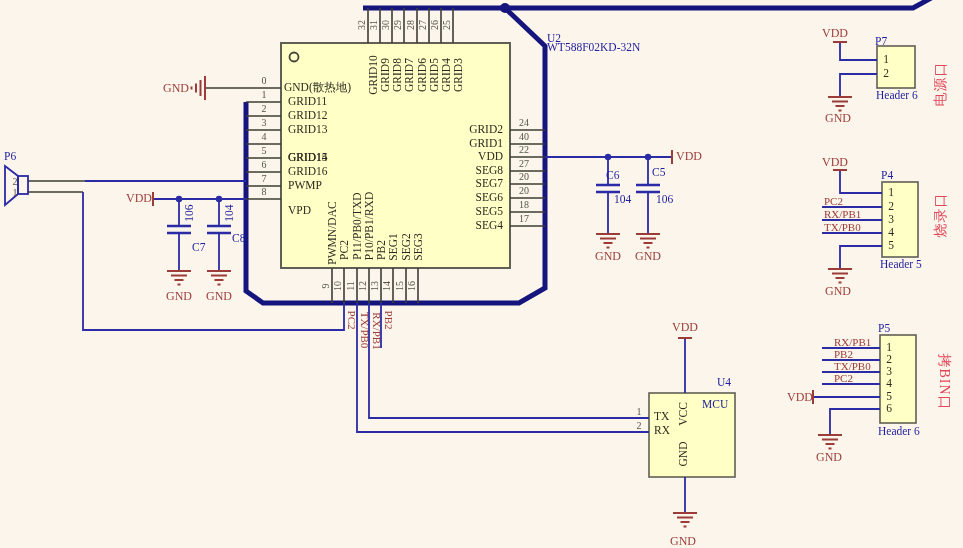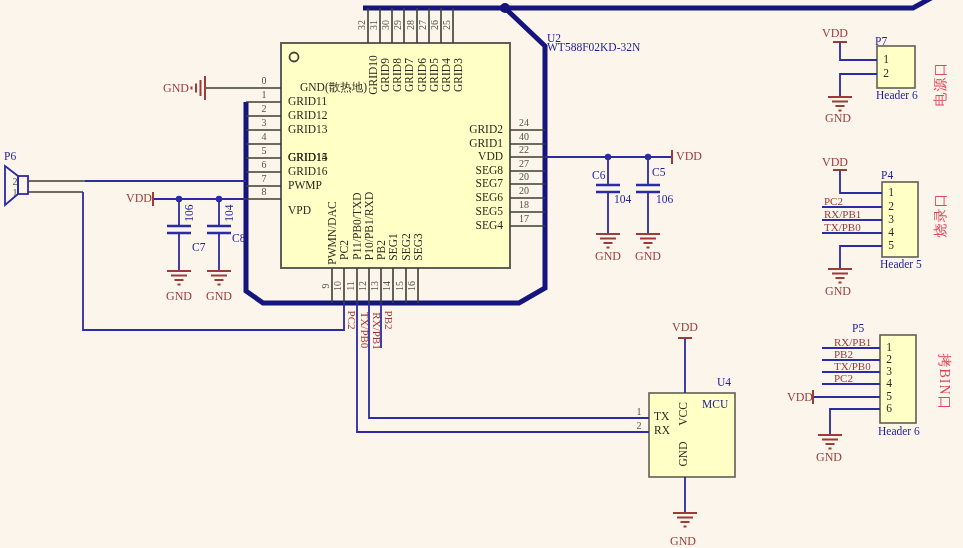--- a/index.html
+++ b/index.html
@@ -101,21 +101,21 @@
     <use href="#vddbar" transform="translate(672,157)"></use>
     <use href="#vddbar" transform="translate(685,338) rotate(90)"></use>
     <use href="#vddbar" transform="translate(840,42) rotate(90)"></use>
     <use href="#vddbar" transform="translate(840,170) rotate(90)"></use>
     <use href="#vddbar" transform="translate(813,397)"></use>
   </svg>
 
   <span class="t blue" style="left:547px;top:33px">U2</span>
   <span class="t blue" style="left:547px;top:42px">WT588F02KD-32N</span>
 
-  <span class="t pname" style="left:300px;top:82px">GND(散热地)</span>
+  <span class="t pname" style="left:284px;top:82px">GND(散热地)</span>
   <span class="t pname" style="left:288px;top:96px">GRID11</span>
   <span class="t pname" style="left:288px;top:110px">GRID12</span>
   <span class="t pname" style="left:288px;top:124px">GRID13</span>
   <span class="t pname" style="left:288px;top:152px">GRID14</span>
   <span class="t pname" style="left:288px;top:152px">GRID15</span>
   <span class="t pname" style="left:288px;top:166px">GRID16</span>
   <span class="t pname" style="left:288px;top:180px">PWMP</span>
   <span class="t pname" style="left:288px;top:205px">VPD</span>
 
   <span class="t num ctr" style="left:264px;top:81px">0</span>
@@ -194,21 +194,21 @@
   <span class="t red" style="left:126px;top:192px">VDD</span>
   <span class="t blue rot" style="left:190px;top:213px">106</span>
   <span class="t blue" style="left:192px;top:242px">C7</span>
   <span class="t blue rot" style="left:230px;top:213px">104</span>
   <span class="t blue" style="left:232px;top:233px">C8</span>
   <span class="t red ctr" style="left:176px;top:88px">GND</span>
   <span class="t red ctr" style="left:179px;top:296px">GND</span>
   <span class="t red ctr" style="left:219px;top:296px">GND</span>
 
   <span class="t red" style="left:676px;top:150px">VDD</span>
-  <span class="t blue" style="left:592px;top:170px">C6</span>
+  <span class="t blue" style="left:606px;top:170px">C6</span>
   <span class="t blue" style="left:614px;top:194px">104</span>
   <span class="t blue" style="left:652px;top:167px">C5</span>
   <span class="t blue" style="left:656px;top:194px">106</span>
   <span class="t red ctr" style="left:608px;top:256px">GND</span>
   <span class="t red ctr" style="left:648px;top:256px">GND</span>
 
   <span class="t red ctr" style="left:685px;top:327px">VDD</span>
   <span class="t blue" style="left:717px;top:377px">U4</span>
   <span class="t blue" style="left:702px;top:399px">MCU</span>
   <span class="t pname" style="left:654px;top:411px">TX</span>
@@ -239,21 +239,21 @@
   <span class="t pname ctr" style="left:891px;top:246px">5</span>
   <span class="t blue" style="left:880px;top:259px">Header 5</span>
   <span class="t red ctr" style="left:838px;top:291px">GND</span>
   <span class="t pink rot" style="left:941px;top:215px">烧录口</span>
 
   <span class="t sig" style="left:834px;top:337px">RX/PB1</span>
   <span class="t sig" style="left:834px;top:349px">PB2</span>
   <span class="t sig" style="left:834px;top:361px">TX/PB0</span>
   <span class="t sig" style="left:834px;top:373px">PC2</span>
   <span class="t red" style="left:787px;top:391px">VDD</span>
-  <span class="t blue" style="left:852px;top:323px">P5</span>
+  <span class="t blue" style="left:878px;top:323px">P5</span>
   <span class="t pname ctr" style="left:889px;top:348px">1</span>
   <span class="t pname ctr" style="left:889px;top:360px">2</span>
   <span class="t pname ctr" style="left:889px;top:372px">3</span>
   <span class="t pname ctr" style="left:889px;top:384px">4</span>
   <span class="t pname ctr" style="left:889px;top:397px">5</span>
   <span class="t pname ctr" style="left:889px;top:409px">6</span>
   <span class="t blue" style="left:878px;top:426px">Header 6</span>
   <span class="t red ctr" style="left:829px;top:457px">GND</span>
   <span class="t pink rot90" style="left:944px;top:382px">拷BIN口</span>
 

